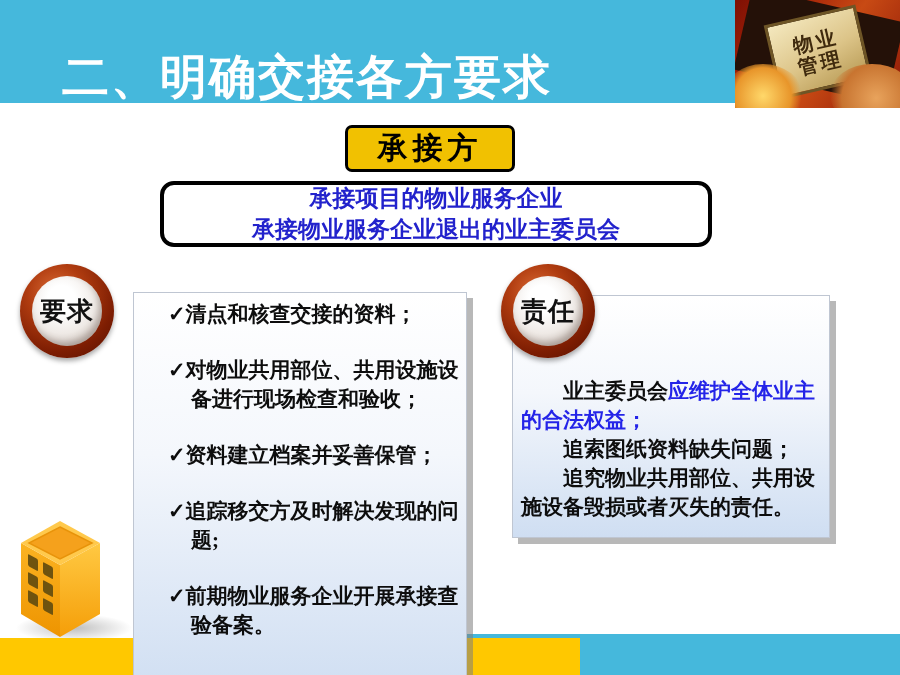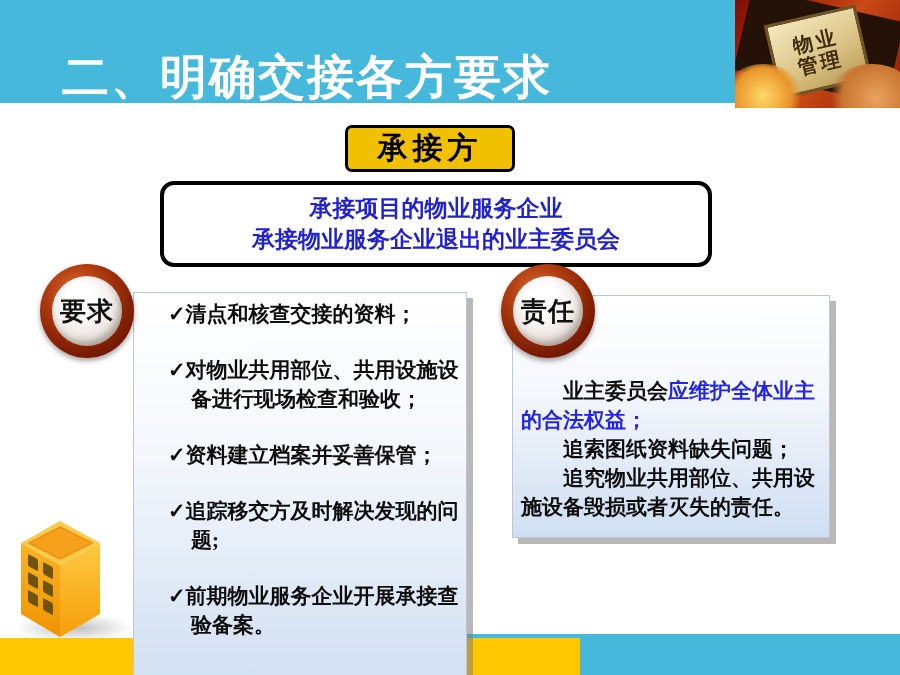--- a/index.html
+++ b/index.html
@@ -25,35 +25,35 @@
   .photo-glow{position:absolute;left:-12px;bottom:-20px;width:80px;height:64px;border-radius:50%;
               background:radial-gradient(circle,#ffd86a 0%,#e8952a 55%,rgba(232,149,42,0) 75%);}
   .photo-finger{position:absolute;right:-14px;bottom:-18px;width:84px;height:62px;border-radius:50%;
               background:radial-gradient(circle at 55% 55%,#e8a35c 0%,#c87430 60%,rgba(200,116,48,0) 80%);}
 
   
   .gold-box{position:absolute;left:345px;top:125px;width:170px;height:47px;
             background:#F1C101;border:3px solid #000;border-radius:7px;box-sizing:border-box;
             display:flex;align-items:center;justify-content:center;
             font-size:30px;font-weight:bold;color:#000;letter-spacing:5px;}
-  .desc-box{position:absolute;left:160px;top:181px;width:552px;height:86px;box-sizing:border-box;
+  .desc-box{position:absolute;left:160px;top:181px;width:552px;height:66px;box-sizing:border-box;
             background:#ffffff;border:4px solid #000;border-radius:14px;
             display:flex;flex-direction:column;align-items:center;justify-content:center;
             color:#2222CC;font-size:23px;font-weight:bold;line-height:31px;}
 
   
   .badge{position:absolute;width:94px;height:94px;border-radius:50%;z-index:5;
          background:radial-gradient(circle at 38% 30%,#d96a35 0%,#b03c10 32%,#7d1d02 68%,#531001 100%);
          box-shadow:0 3px 5px rgba(0,0,0,0.35);display:flex;align-items:center;justify-content:center;}
   .badge-inner{width:70px;height:70px;border-radius:50%;
          background:radial-gradient(circle at 42% 33%,#ffffff 22%,#efeae6 55%,#c5bab2 95%);
          box-shadow:inset -3px -4px 6px rgba(90,70,60,0.35);
          display:flex;align-items:center;justify-content:center;
          font-size:26px;font-weight:bold;color:#111;letter-spacing:1px;}
-  .badge-req{left:40px;top:264px;}
+  .badge-req{left:20px;top:264px;}
   .badge-resp{left:501px;top:264px;}
 
   
   .panel{position:absolute;box-sizing:border-box;
          background:linear-gradient(180deg,#ffffff 0%,#f4f7fc 40%,#cfdef2 100%);
          border:1px solid #bfc6d2;box-shadow:6px 6px 0 rgba(125,125,125,0.55);}
   .panel-left{left:133px;top:292px;width:334px;height:405px;z-index:4;padding-left:24px;}
   .panel-left ul{list-style:none;margin:0;padding:7px 4px 0 10px;}
   .panel-left li{font-size:21px;font-weight:bold;line-height:29px;color:#0d0d0d;
                  padding-left:23px;text-indent:-23px;margin-bottom:27px;}

